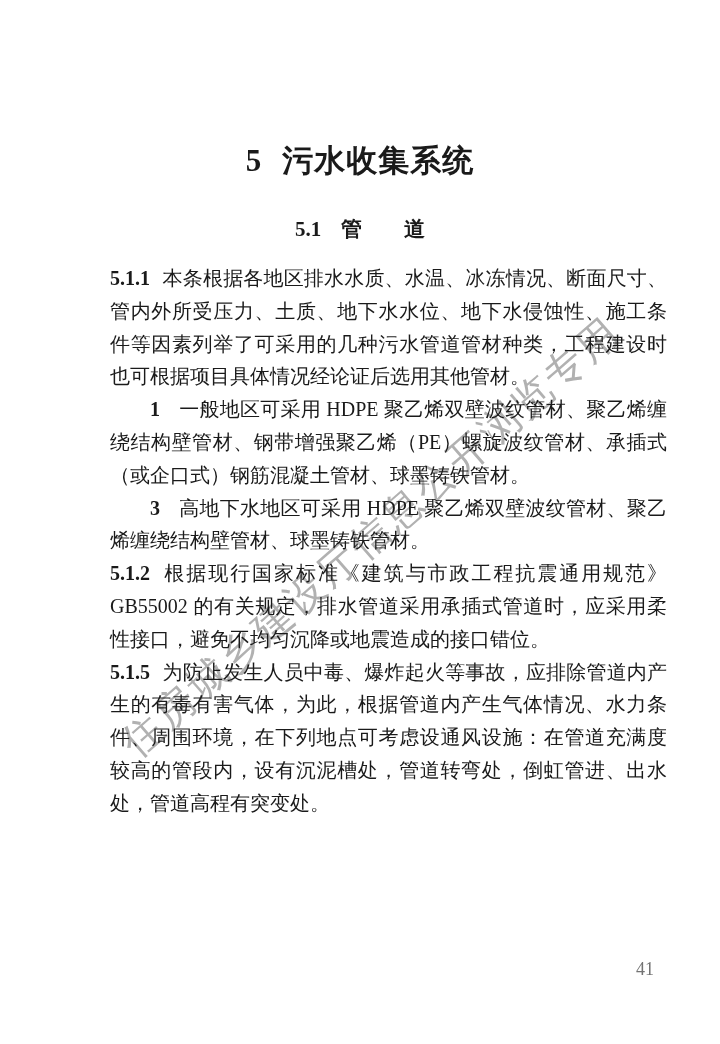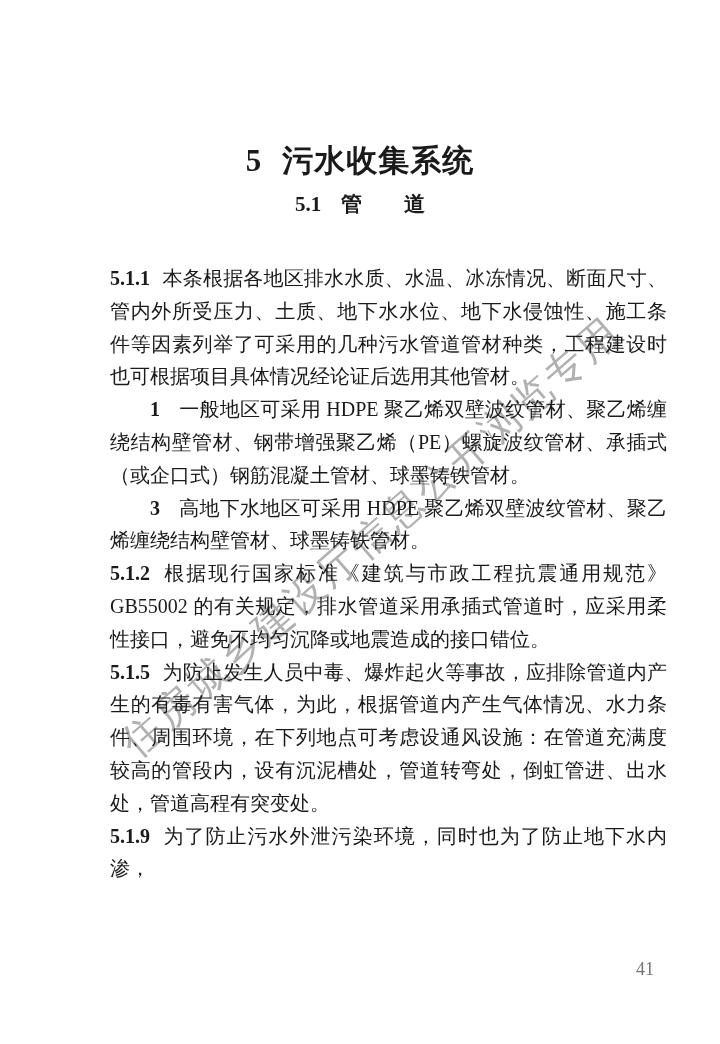--- a/index.html
+++ b/index.html
@@ -39,21 +39,21 @@
     font-size: 31px;
     font-weight: bold;
     letter-spacing: 1px;
     z-index: 1;
   }
   .chapter-heading .ch-num {
     margin-right: 0.65em;
   }
   .section-heading {
     position: absolute;
-    top: 190px;
+    top: 215px;
     left: 0;
     width: 720px;
     margin: 0;
     text-align: center;
     font-size: 21px;
     font-weight: bold;
     z-index: 1;
   }
   .section-heading .sec-num {
     margin-right: 0.95em;
@@ -114,19 +114,18 @@
 
     <p class="item"><span class="clause-num">1</span><span>一般地区可采用 HDPE 聚乙烯双壁波纹管材、聚乙烯缠绕结构壁管材、钢带增强聚乙烯（PE）螺旋波纹管材、承插式（或企口式）钢筋混凝土管材、球墨铸铁管材。</span></p>
 
 
     <p class="item"><span class="clause-num">3</span><span>高地下水地区可采用 HDPE 聚乙烯双壁波纹管材、聚乙烯缠绕结构壁管材、球墨铸铁管材。</span></p>
 
     <p><span class="clause-num">5.1.2</span><span>根据现行国家标准《建筑与市政工程抗震通用规范》GB55002 的有关规定，排水管道采用承插式管道时，应采用柔性接口，避免不均匀沉降或地震造成的接口错位。</span></p>
 
     <p><span class="clause-num">5.1.5</span><span>为防止发生人员中毒、爆炸起火等事故，应排除管道内产生的有毒有害气体，为此，根据管道内产生气体情况、水力条件、周围环境，在下列地点可考虑设通风设施：在管道充满度较高的管段内，设有沉泥槽处，管道转弯处，倒虹管进、出水处，管道高程有突变处。</span></p>
 
-    <p><span class="clause-num">5.1.9</span><span>为了防止污水外泄污染环境，同时也为了防止地下水内渗，</span></p>
 
   </div>
 
   <div class="page-number">41</div>
 
 </div>
 
 </body></html>

